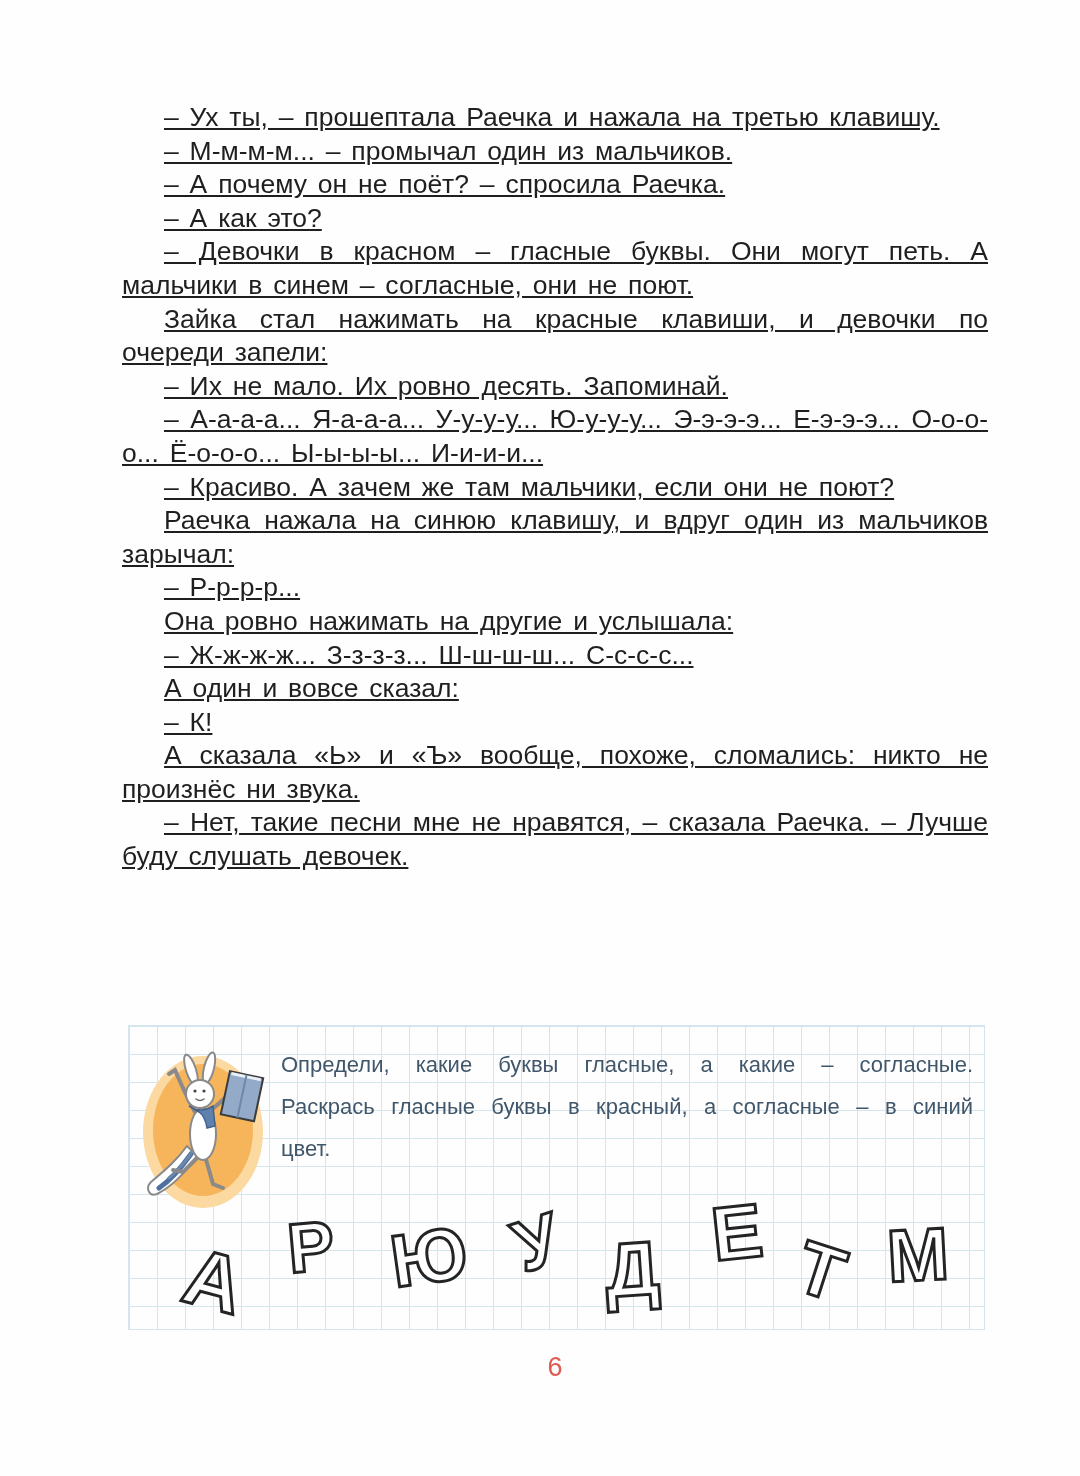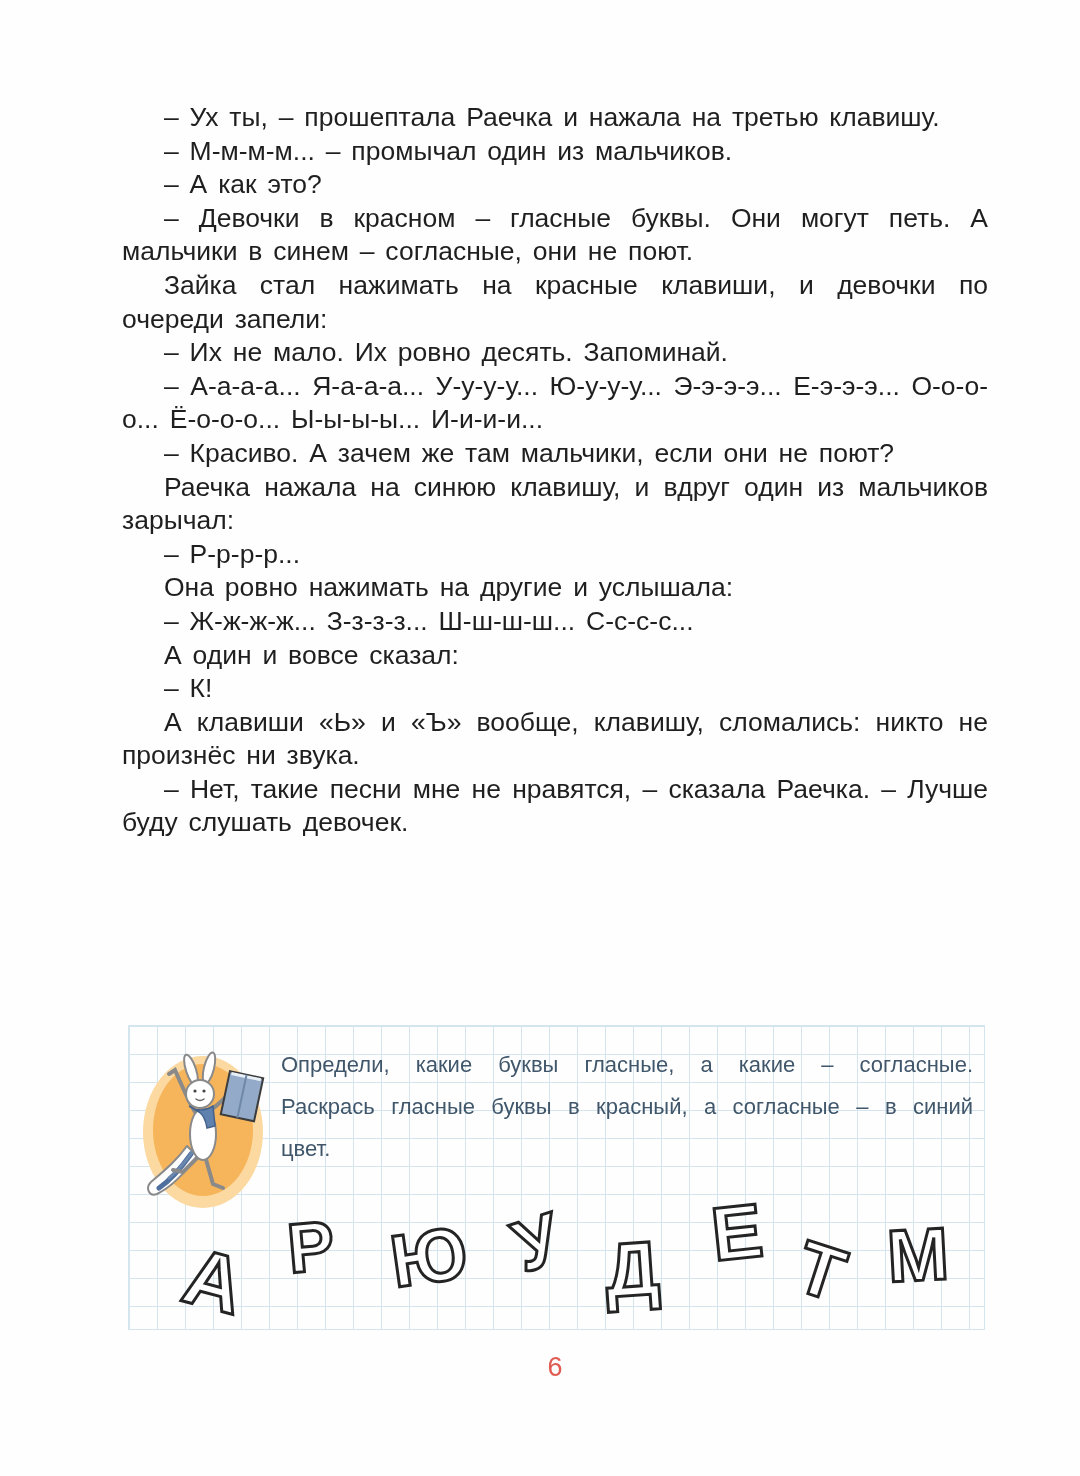--- a/index.html
+++ b/index.html
@@ -12,21 +12,21 @@
   }
   
   .story{
     position:absolute;
     left:122px;top:101px;width:866px;
     font-size:26.5px;line-height:33.6px;
     color:#1f1f1f;
     text-align:justify;
     word-spacing:3.5px;
   }
-  .story p{margin:0;text-indent:42px;}
+  .story p{margin:0;text-indent:42px;text-decoration:underline;}
   
   .activity-box{
     position:absolute;
     left:128px;top:1025px;width:855px;height:303px;
     border:1px solid #d4e5ee;
     background-image:
       linear-gradient(#d4e5ee 1px, transparent 1px),
       linear-gradient(90deg, #d4e5ee 1px, transparent 1px);
     background-size:28px 28px;
     background-color:#fefefe;
@@ -63,33 +63,34 @@
   }
 </style>
 </head>
 <body>
 
 <div class="page">
 
   <div class="story">
       <p>– Ух ты, – прошептала Раечка и нажала на третью клавишу.</p>
       <p>– М-м-м-м... – промычал один из мальчиков.</p>
+      <p>– А почему он не поёт? – спросила Раечка.</p>
       <p>– А как это?</p>
       <p>– Девочки в красном – гласные буквы. Они могут петь. А мальчики в синем – согласные, они не поют.</p>
       <p>Зайка стал нажимать на красные клавиши, и девочки по очереди запели:</p>
       <p>– Их не мало. Их ровно десять. Запоминай.</p>
       <p>– А-а-а-а... Я-а-а-а... У-у-у-у... Ю-у-у-у... Э-э-э-э... Е-э-э-э... О-о-о-о... Ё-о-о-о... Ы-ы-ы-ы... И-и-и-и...</p>
       <p>– Красиво. А зачем же там мальчики, если они не поют?</p>
       <p>Раечка нажала на синюю клавишу, и вдруг один из мальчиков зарычал:</p>
       <p>– Р-р-р-р...</p>
       <p>Она ровно нажимать на другие и услышала:</p>
       <p>– Ж-ж-ж-ж... З-з-з-з... Ш-ш-ш-ш... С-с-с-с...</p>
       <p>А один и вовсе сказал:</p>
       <p>– К!</p>
-      <p>А клавиши «Ь» и «Ъ» вообще, клавишу, сломались: никто не произнёс ни звука.</p>
+      <p>А сказала «Ь» и «Ъ» вообще, похоже, сломались: никто не произнёс ни звука.</p>
       <p>– Нет, такие песни мне не нравятся, – сказала Раечка. – Лучше буду слушать девочек.</p>
     </div>
 
   <div class="activity-box">
 
     <svg class="bunny" viewBox="0 0 146 178" xmlns="http://www.w3.org/2000/svg">
 
       <ellipse cx="68" cy="94" rx="60" ry="76" fill="#fbd9a0"></ellipse>
       <ellipse cx="68" cy="92" rx="50" ry="66" fill="#f6b053" opacity="0.9"></ellipse>
 

